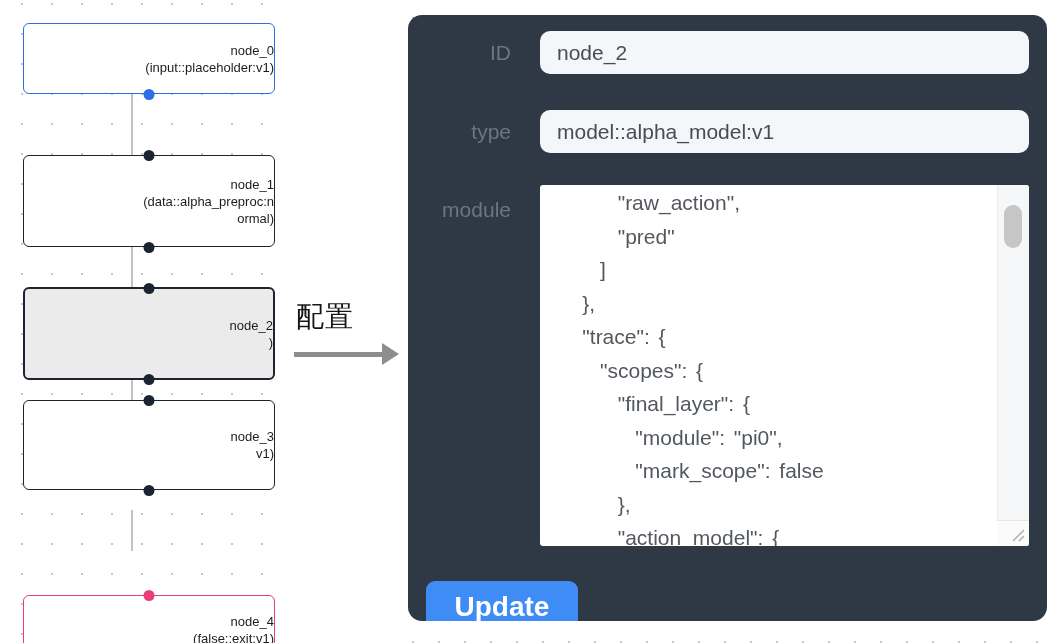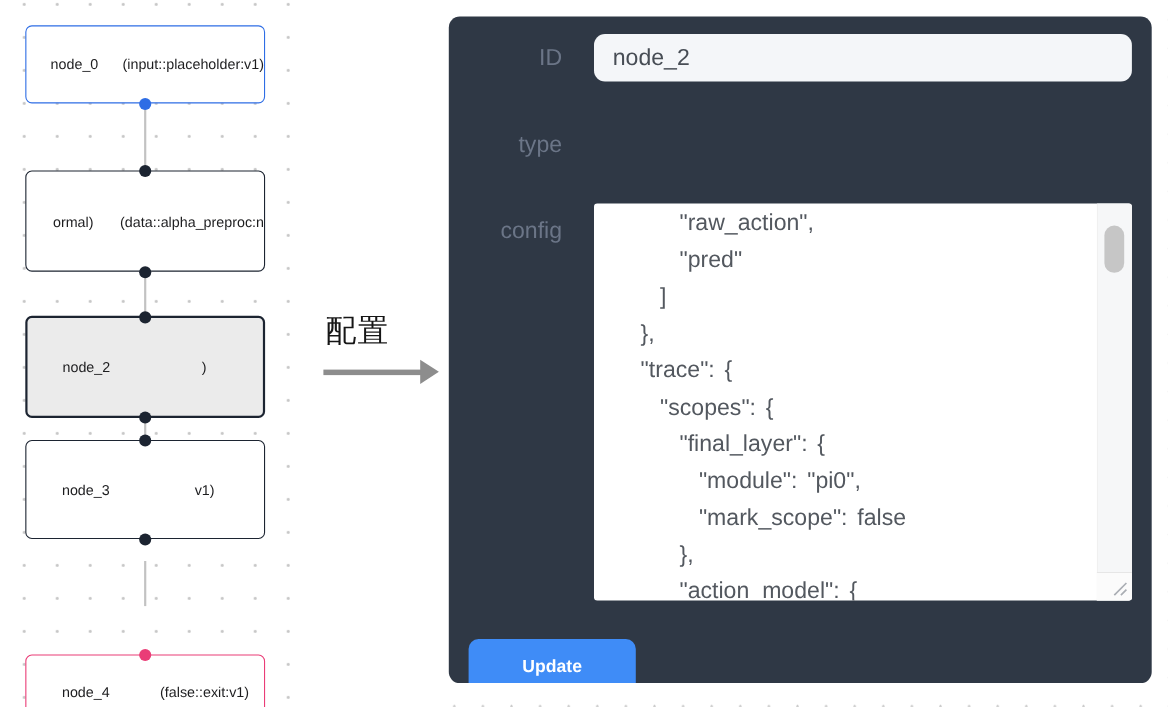--- a/index.html
+++ b/index.html
@@ -7,35 +7,35 @@
     font-family: "Liberation Sans", sans-serif; }
   #stage { position: relative; width: 1062px; height: 643px; background: #ffffff; }
 
   
   .canvas {
     position: absolute; left: 0; top: 0; width: 286px; height: 643px;
     background-image: radial-gradient(#c7c7c7 1.2px, transparent 1.4px);
     background-size: 30px 30px; background-position: 7px 19px;
   }
   .node {
-    position: absolute; left: 23px; width: 218px; background: #fff;
+    position: absolute; left: 23px; width: 252px; background: #fff;
     border: 1.6px solid #1c2431; border-radius: 6px;
-    display: flex; align-items: center; justify-content: center;
-    font-size: 13px; line-height: 17px; color: #1d1d1f; text-align: center;
+    display: flex; flex-direction: column; align-items: center; justify-content: center;
+    font-size: 13px; line-height: 17px; color: #1d1d1f; text-align: right;
   }
   .node.selected { border-width: 2.4px; }
   .node-title, .node-sub { width: 100%; }
   .edge { position: absolute; left: 131px; width: 2px; background: #c2c2c2; }
   .port { position: absolute; left: 50%; width: 11px; height: 11px; border-radius: 50%;
     transform: translateX(-50%); }
   .port.top { top: -6.5px; }
   .port.bottom { bottom: -6.5px; }
 
   
-  .transfer { position: absolute; left: 293px; top: 282px; width: 114px; }
+  .transfer { position: absolute; left: 293px; top: 298px; width: 114px; }
   .transfer-label { font-size: 28px; color: #161616; padding-left: 3px; letter-spacing: 1px; }
   .arrow { position: relative; height: 23px; margin-top: 7px; }
   .arrow-shaft { position: absolute; left: 1px; top: 9px; width: 89px; height: 5px; background: #8d8d8d; }
   .arrow-head { position: absolute; left: 89px; top: 0; width: 0; height: 0;
     border-left: 17px solid #8d8d8d; border-top: 11.5px solid transparent; border-bottom: 11.5px solid transparent; }
 
   
   .right-region {
     position: absolute; left: 390px; top: 0; width: 672px; height: 643px;
     background-image: radial-gradient(#cccccc 1.1px, transparent 1.3px);
@@ -80,42 +80,43 @@
   }
   .resize-corner {
     position: absolute; right: 0; bottom: 0; width: 32px; height: 26px;
     background: #fbfbfb; border-top: 1px solid #e6e6e6; border-radius: 0 0 3px 0;
     display: flex; align-items: flex-end; justify-content: flex-end;
   }
   .resize-corner svg { display: block; margin: 0 4px 4px 0; }
   .update-btn {
     position: absolute; left: 18px; top: 566px; width: 152px; height: 52px;
     border: none; border-radius: 9px; background: #3f8cf7; color: #ffffff;
-    font-family: "Liberation Sans", sans-serif; font-size: 16px; font-weight: 600;
+    font-family: "Liberation Sans", sans-serif; font-size: 28px; font-weight: 600;
     text-align: center; cursor: pointer;
   }
 </style>
 </head>
 <body>
 
 <div id="stage">
 
   <div class="canvas" id="node-canvas">
       <div class="edge" style="top: 94px; height: 61px; background: rgb(194, 194, 194);"></div>
       <div class="edge" style="top: 247px; height: 40px; background: rgb(194, 194, 194);"></div>
       <div class="edge" style="top: 380px; height: 40px; background: rgb(194, 194, 194);"></div>
       <div class="edge" style="top: 510px; height: 41px; background: rgb(194, 194, 194);"></div>
       <div class="node" style="top: 23px; height: 71px; border-color: rgb(46, 109, 229); background: rgb(255, 255, 255);">
         <div class="node-title">node_0</div>
         <div class="node-sub">(input::placeholder:v1)</div>
         <span class="port bottom" style="background: rgb(46, 109, 229);"></span>
       </div>
       <div class="node" style="top: 155px; height: 92px; border-color: rgb(28, 36, 49); background: rgb(255, 255, 255);">
+        <div class="node-title">node_1</div>
+        <div class="node-sub">(data::alpha_preproc:n</div>
         <div class="node-sub">ormal)</div>
-        <div class="node-sub">(data::alpha_preproc:n</div>
         <span class="port top" style="background: rgb(28, 36, 49);"></span>
         <span class="port bottom" style="background: rgb(28, 36, 49);"></span>
       </div>
       <div class="node selected" style="top: 287px; height: 93px; border-color: rgb(28, 36, 49); background: rgb(235, 235, 235);">
         <div class="node-title">node_2</div>
         <div class="node-sub">)</div>
         <span class="port top" style="background: rgb(28, 36, 49);"></span>
         <span class="port bottom" style="background: rgb(28, 36, 49);"></span>
       </div>
       <div class="node" style="top: 400px; height: 90px; border-color: rgb(28, 36, 49); background: rgb(255, 255, 255);">
@@ -133,30 +134,33 @@
 
   <div class="transfer">
     <div class="transfer-label">配置</div>
     <div class="arrow">
       <div class="arrow-shaft" id="arrow-shaft" style="background: rgb(141, 141, 141);"></div>
       <div class="arrow-head" id="arrow-head" style="border-left-color: rgb(141, 141, 141);"></div>
     </div>
   </div>
 
   <div class="right-region">
-    <div class="panel" id="config-panel" style="background: rgb(47, 56, 69); border-radius: 10px;">
+    <div class="panel" id="config-panel" style="background: rgb(47, 56, 69);">
 
       <div class="prop-label label-id">ID</div>
       <div class="prop-input input-id">
         <span>node_2</span>
       </div>
 
       <div class="prop-label label-type">type</div>
+      <div class="prop-input input-type">
+        <span>model::alpha_model:v1</span>
+      </div>
 
-      <div class="prop-label label-config">config</div>
+      <div class="prop-label label-config">module</div>
       <div class="config-box">
         <pre class="config-pre">        "raw_action",
         "pred"
       ]
     },
     "trace": {
       "scopes": {
         "final_layer": {
           "module": "pi0",
           "mark_scope": false

